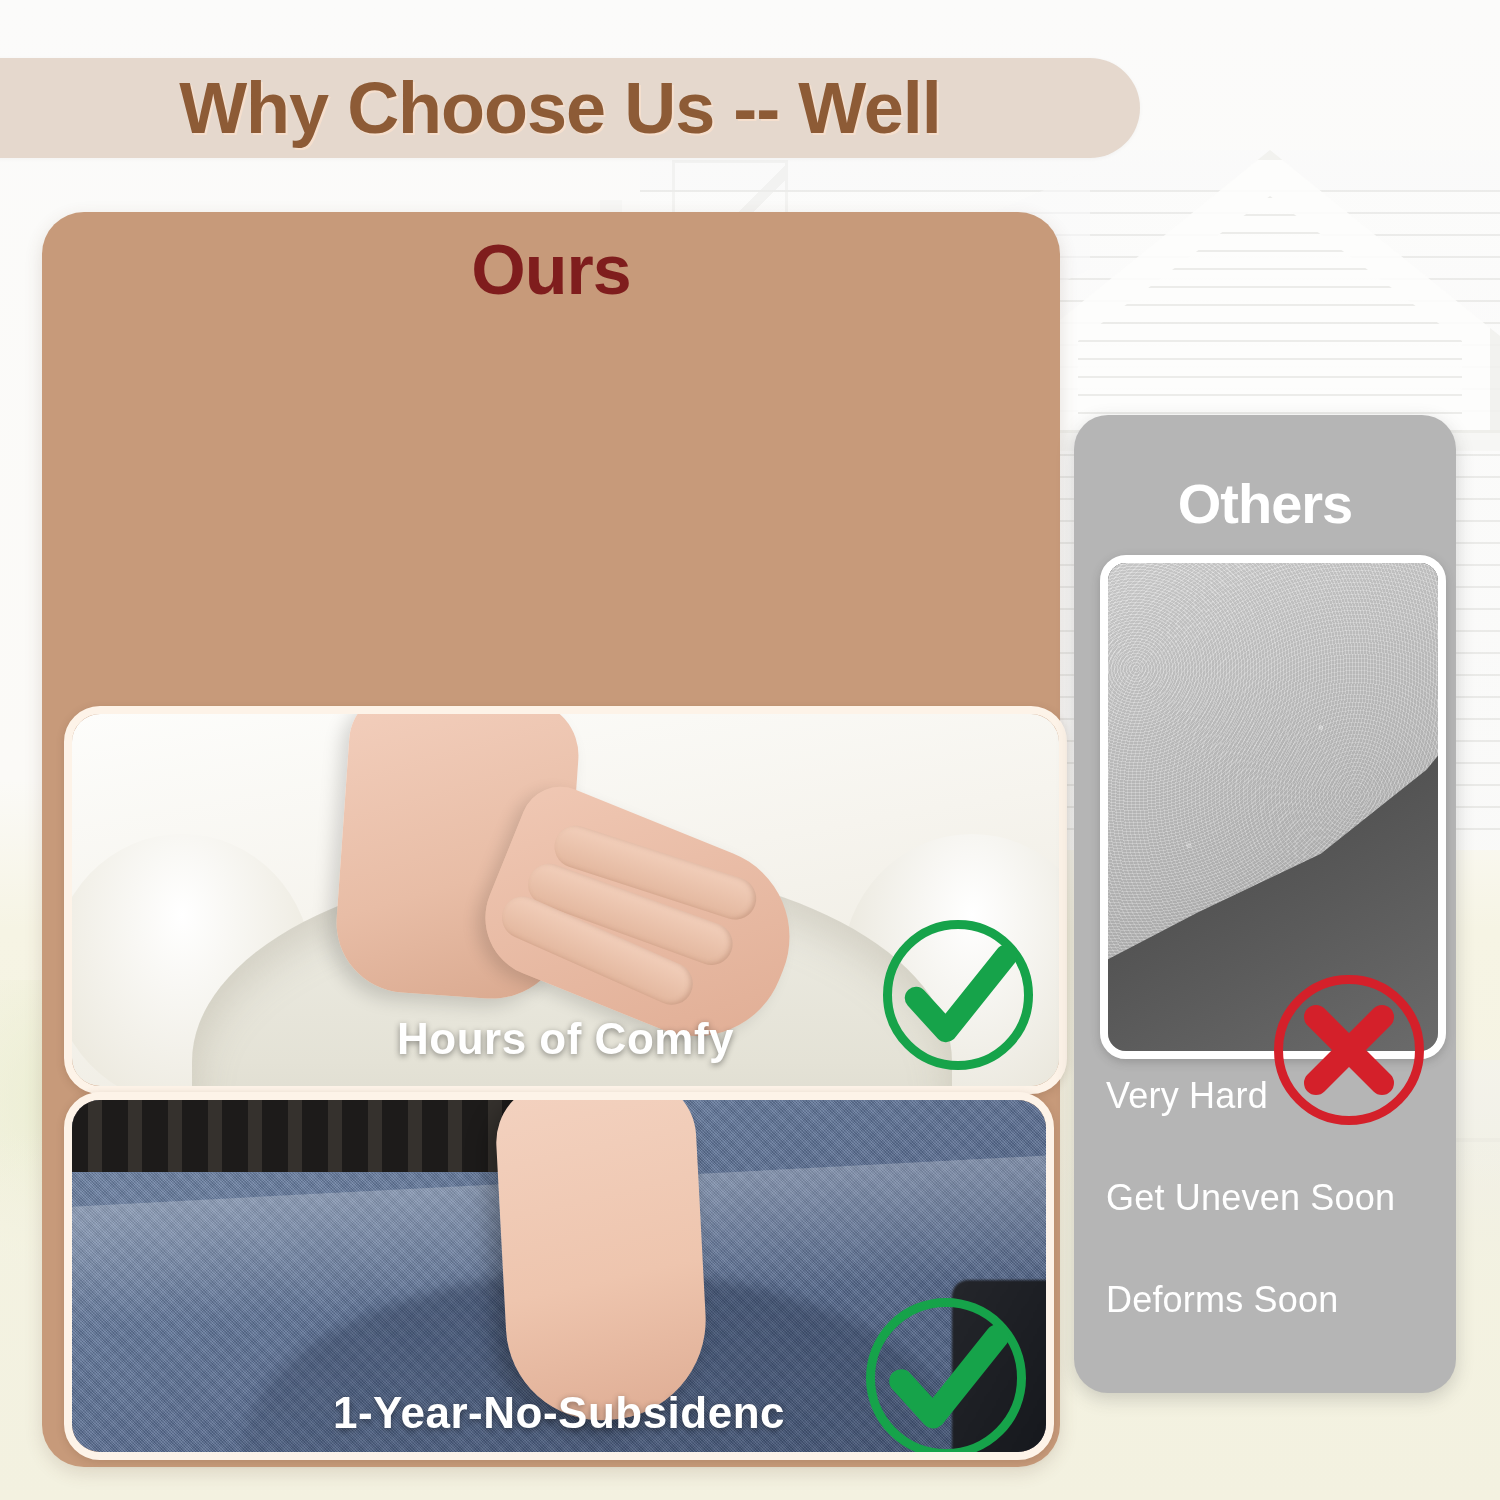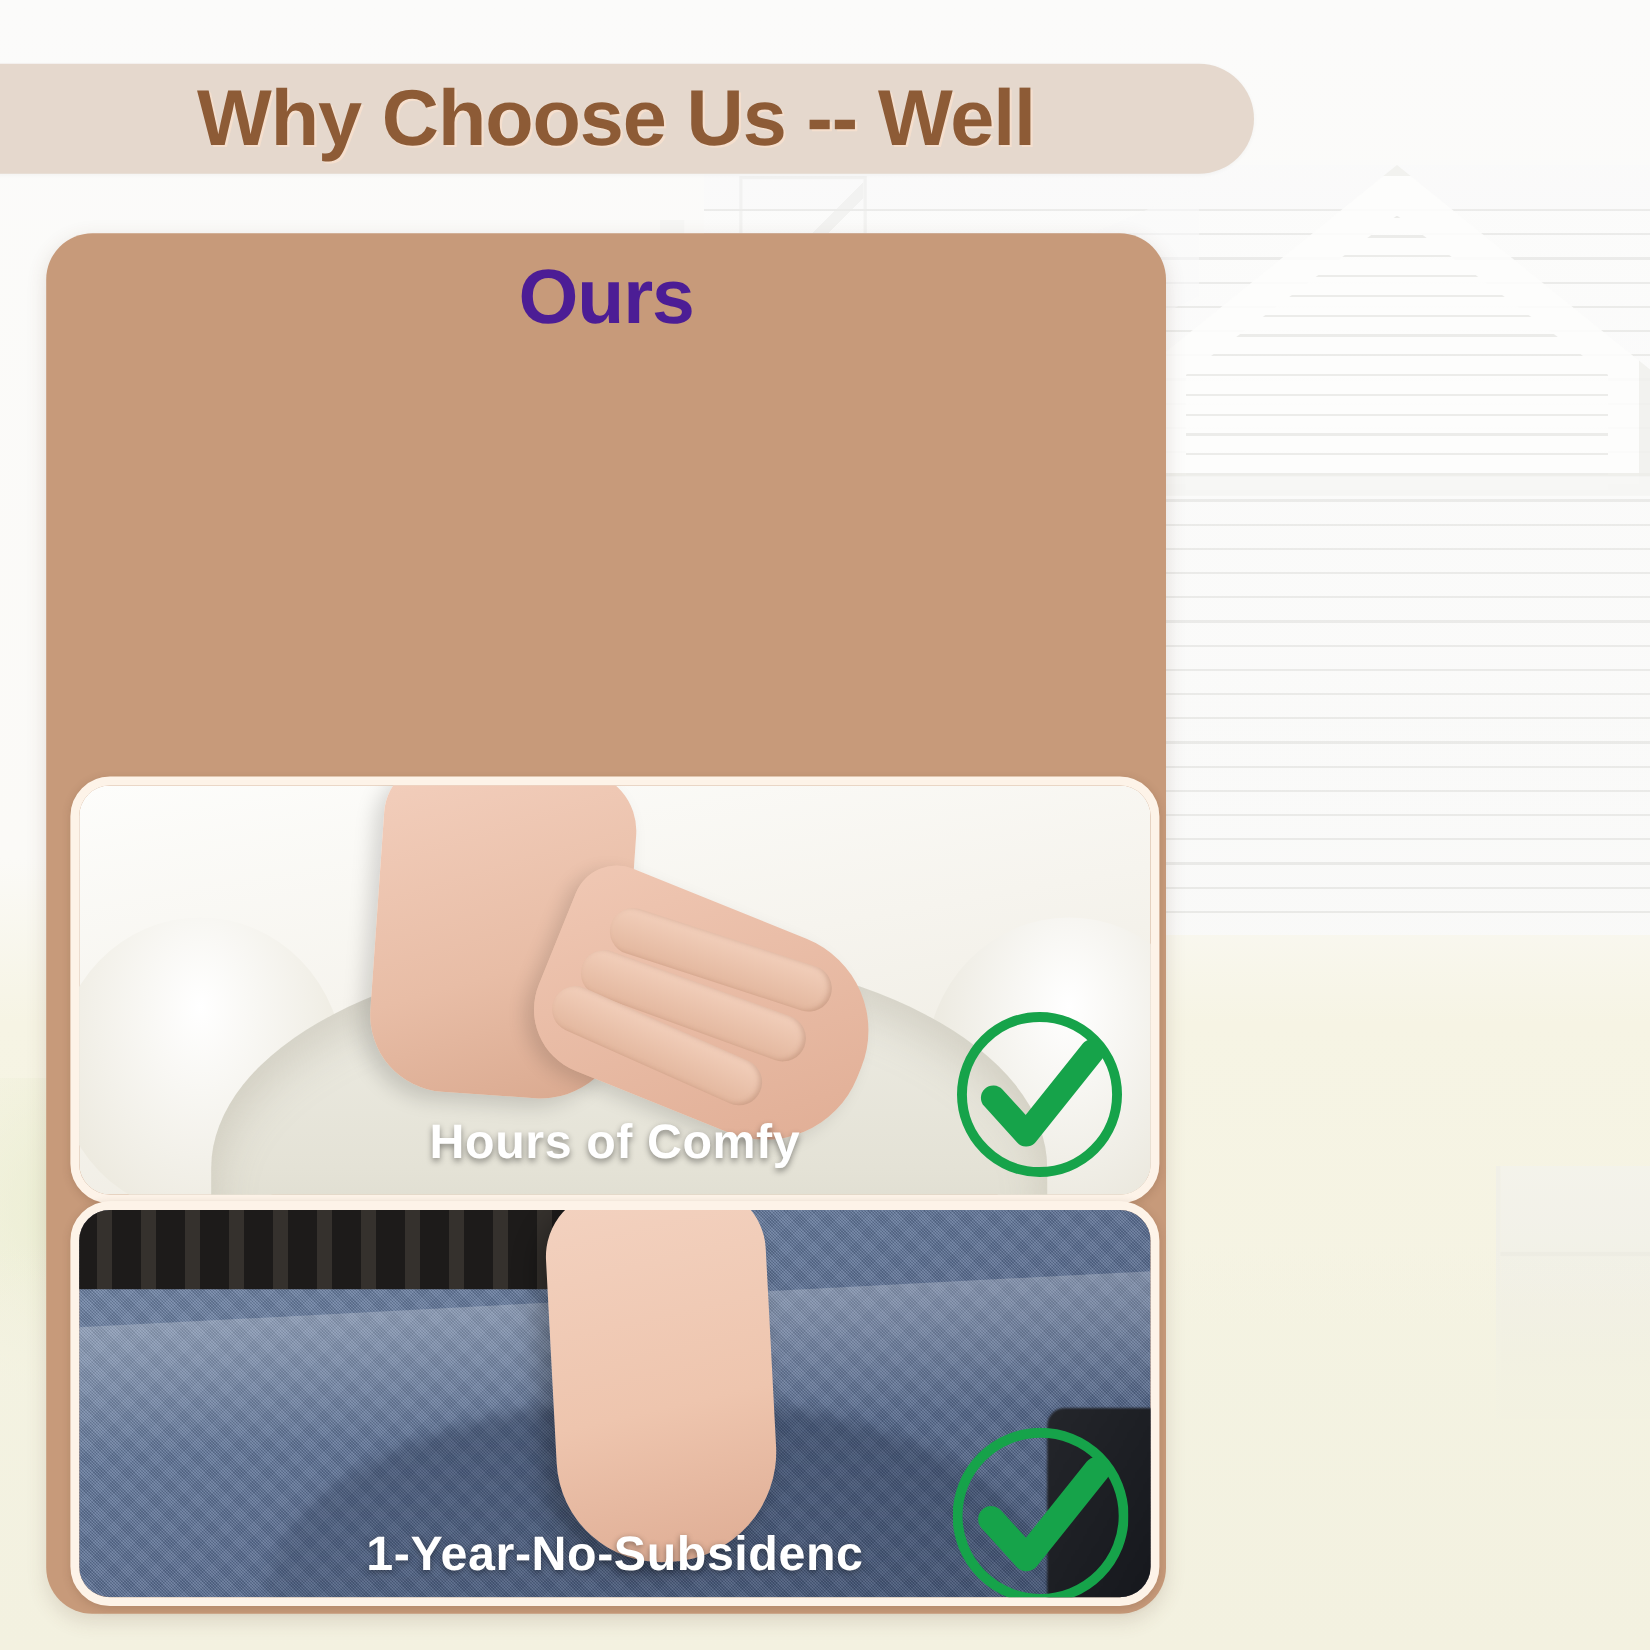--- a/index.html
+++ b/index.html
@@ -102,32 +102,32 @@
   
   .ours-panel{
     position:absolute;left:42px;top:212px;width:1018px;height:1255px;
     background:#c79a7a;
     border-radius:42px;
     box-shadow:0 6px 18px rgba(100,70,50,.16);
   }
   .ours-heading{
     position:absolute;left:0;top:18px;width:100%;
     text-align:center;
-    font-size:70px;font-weight:bold;color:#4c1d95;
+    font-size:70px;font-weight:bold;color:#7f1d1d;
     letter-spacing:-1px;
   }
   .card{
     position:absolute;left:22px;width:974px;
     border:8px solid #fdf3e8;
     border-radius:36px;
     overflow:hidden;
     box-shadow:0 2px 8px rgba(90,60,40,.18);
   }
   #card1{top:118px;height:362px;}
-  #card2{top:494px;height:372px;}
+  #card2{top:494px;height:372px;padding-left:13px;}
   #card3{top:880px;height:352px;}
 
   .card-inner{position:absolute;inset:0;overflow:hidden;}
   .card-caption{
     position:absolute;left:0;width:100%;text-align:center;
     color:#ffffff;font-weight:bold;
     text-shadow:0 2px 6px rgba(0,0,0,.42);
     letter-spacing:.5px;
     z-index:4;
   }
@@ -373,14 +373,39 @@
         <div class="ring"></div>
         <svg viewBox="0 0 100 100" width="160" height="160" aria-hidden="true">
           <path d="M22 52 L42 74 L82 24" fill="none" stroke="#16a34a" stroke-width="15" stroke-linecap="round" stroke-linejoin="round"></path>
         </svg>
       </div>
       <div class="card-caption" id="cap3">1-Year-No-Subsidenc</div>
     </div>
 
   </div>
 
+  <div class="others-panel">
+
+    <div class="others-heading">Others</div>
+
+    <div class="others-card">
+      <div class="grey-foam-photo">
+        <div class="grey-foam-mass"></div>
+        <div class="grey-foam-grain"></div>
+      </div>
+    </div>
+
+    <div class="mark cross-mark" style="left:200px;top:560px;width:150px;height:150px;color:#d4202a;">
+      <div class="ring"></div>
+      <svg viewBox="0 0 100 100" width="150" height="150" aria-hidden="true">
+        <path d="M28 28 L72 72 M72 28 L28 72" fill="none" stroke="#d4202a" stroke-width="16" stroke-linecap="round"></path>
+      </svg>
+    </div>
+
+    <div class="others-list">
+      <div class="others-item">Very Hard</div>
+      <div class="others-item">Get Uneven Soon</div>
+      <div class="others-item">Deforms Soon</div>
+    </div>
+
+  </div>
 
 </div>
 
 </body></html>

